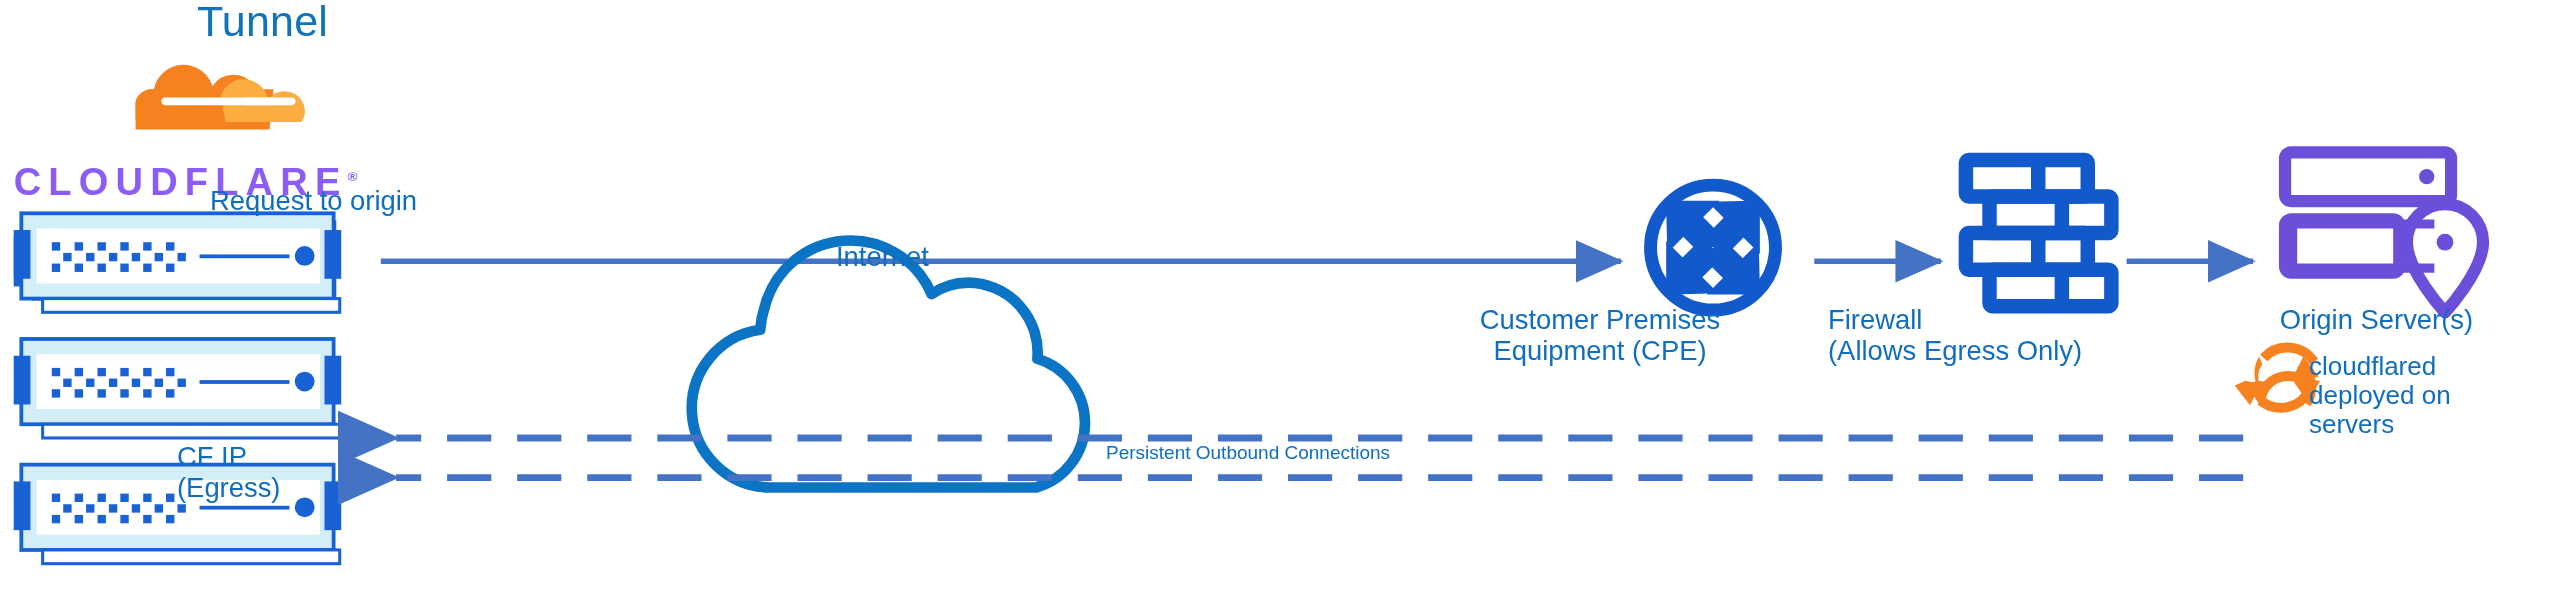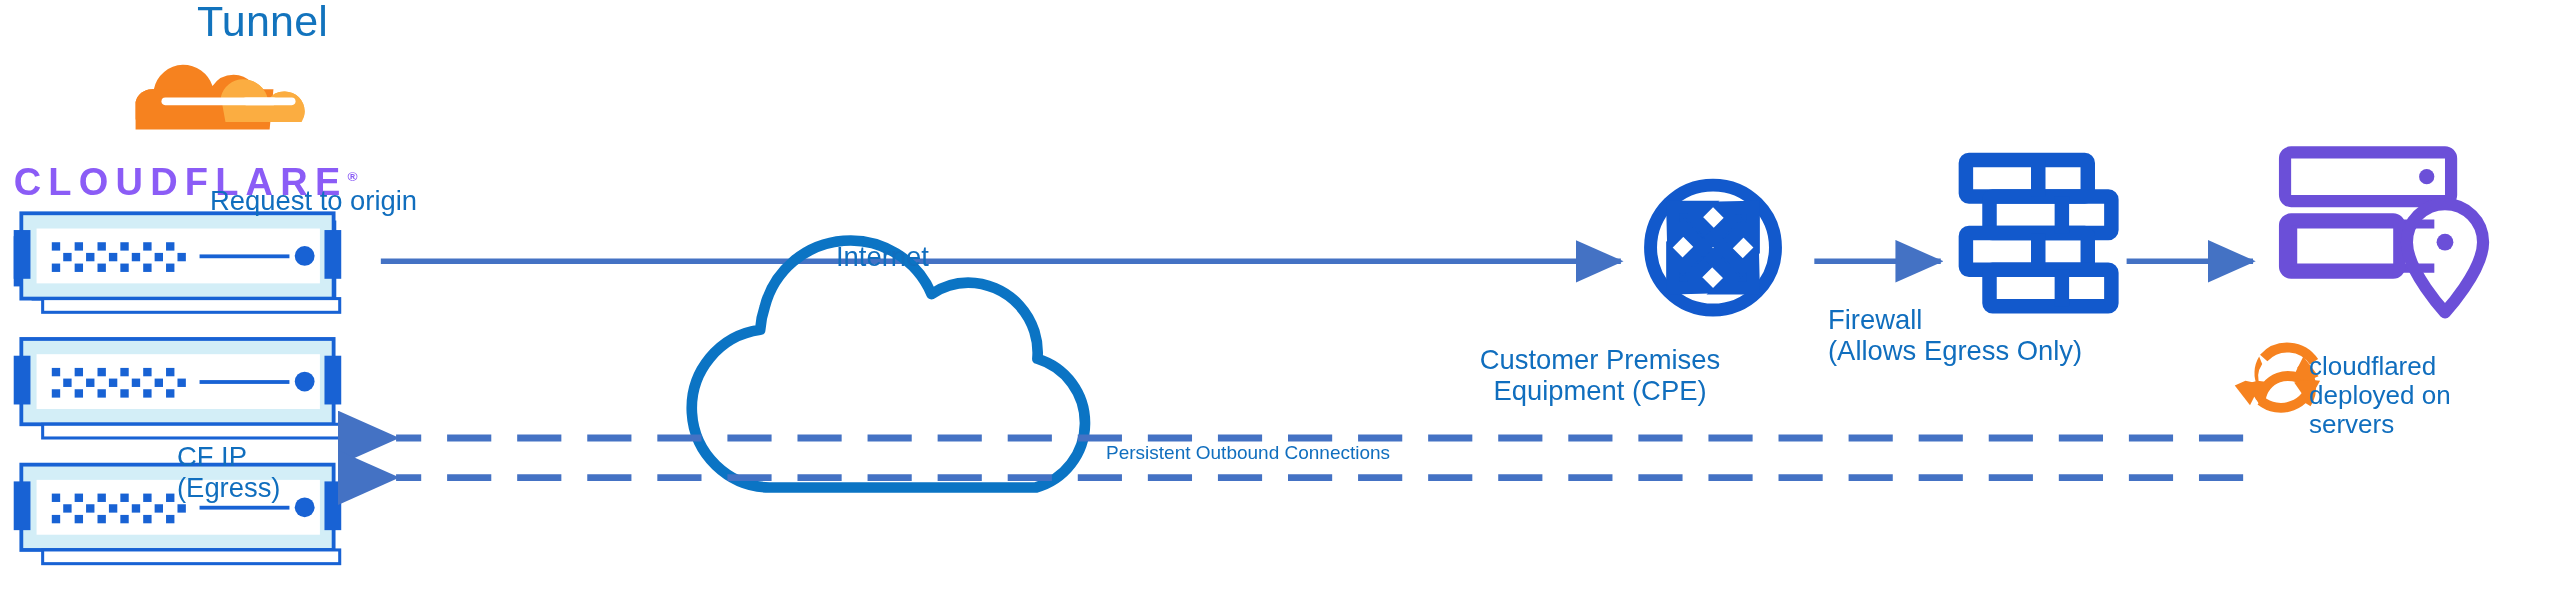--- a/index.html
+++ b/index.html
@@ -4,21 +4,21 @@
 <style>
   html,body{margin:0;padding:0;background:#ffffff;}
   body{width:2576px;height:617px;position:relative;overflow:hidden;
        font-family:"Liberation Sans","DejaVu Sans",sans-serif;}
   .stage{position:absolute;left:0;top:0;width:2370px;height:617px;}
   .abs{position:absolute;}
   .lbl{color:#106ebe;font-weight:400;line-height:1.12;white-space:pre-line;}
   #title{left:197px;top:-3px;font-size:43px;color:#1273bd;letter-spacing:0.2px;}
   #req-label{left:210px;top:186px;font-size:27.4px;}
   #internet-label{left:836px;top:242px;font-size:27.4px;}
-  #cpe-label{left:1440px;top:305px;font-size:27.4px;text-align:center;width:320px;margin-top:40px;}
+  #cpe-label{left:1440px;top:305px;font-size:27.4px;text-align:center;width:320px;}
   #fw-label{left:1828px;top:305px;font-size:27.4px;width:335px;}
   #origin-label{left:2209px;top:305px;font-size:27.4px;text-align:center;width:335px;}
   #cfd-label{left:2309px;top:352px;font-size:26px;width:183px;}
   #cfip-label{left:177px;top:442px;font-size:27.4px;}
   #pers-label{left:1106px;top:442px;font-size:19px;}
   .svgfull{position:absolute;left:0;top:0;}
   .cf-word{position:absolute;left:13.7px;top:161px;font-size:38px;font-weight:700;
            letter-spacing:7.2px;color:#8b5cf6;font-family:Liberation Sans, sans-serif;}
   .cf-reg{font-size:13.7px;vertical-align:super;letter-spacing:0;}
 </style>
@@ -243,20 +243,21 @@
   <div class="abs lbl" id="req-label">Request to origin</div>
 
   <div class="abs lbl" id="internet-label">Internet</div>
 
   <div class="abs lbl" id="cpe-label">Customer Premises
 Equipment (CPE)</div>
 
   <div class="abs lbl" id="fw-label">Firewall
 (Allows Egress Only)</div>
 
+  <div class="abs lbl" id="origin-label">Origin Server(s)</div>
 
   <div class="abs lbl" id="cfd-label">cloudflared
 deployed on
 servers</div>
 
   <div class="abs lbl" id="cfip-label">CF IP
 (Egress)</div>
 
   <div class="abs lbl" id="pers-label">Persistent Outbound Connections</div>
 

